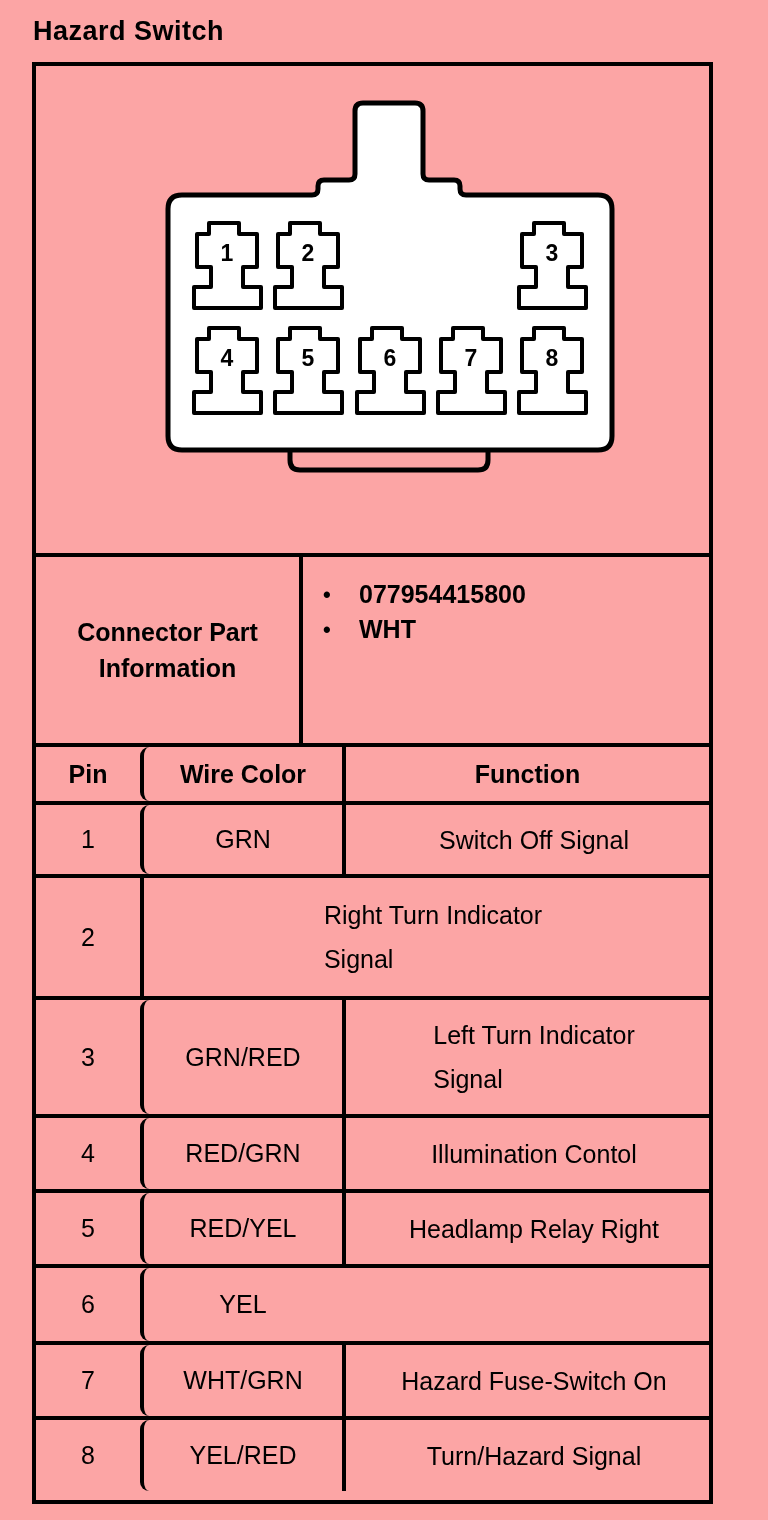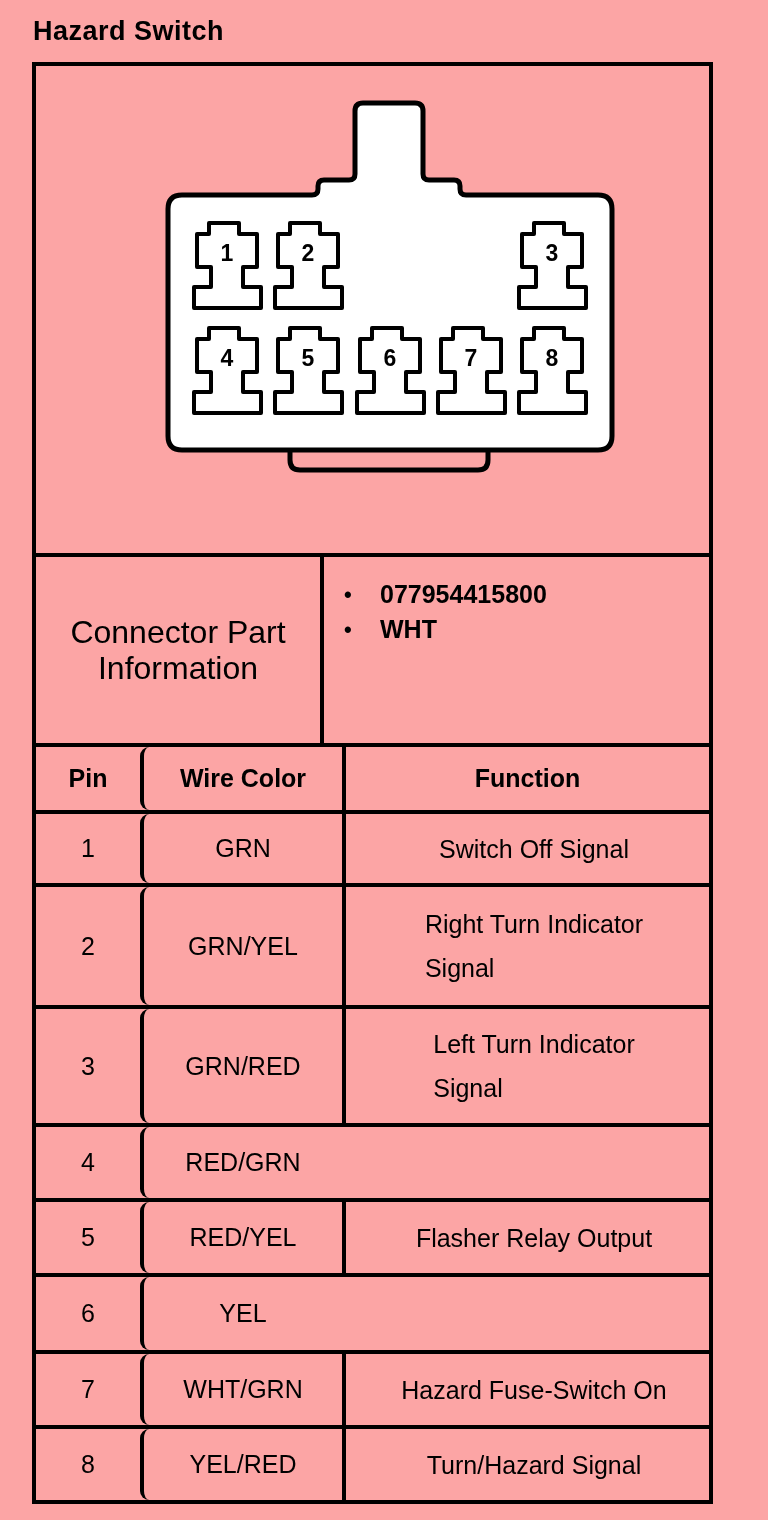--- a/index.html
+++ b/index.html
@@ -16,29 +16,29 @@
   }
   .grid *{box-sizing:border-box;}
   .diagram-cell{height:487px;position:relative;}
   .diagram-cell svg{position:absolute;left:0;top:0;}
   .connector-outline{fill:#fff;stroke:#000;stroke-width:5;stroke-linejoin:round;}
   .connector-bottom-tab{fill:none;stroke:#000;stroke-width:5;stroke-linejoin:round;}
   .pin-shape{fill:#fff;stroke:#000;stroke-width:4;stroke-linejoin:round;}
   .pin-number{font-family:"Liberation Sans","DejaVu Sans",sans-serif;font-size:23px;font-weight:bold;text-anchor:middle;fill:#000;}
   .partinfo-row{height:190px;border-top:4px solid #000;display:flex;}
   .partinfo-label{
-    width:284px;display:flex;justify-content:center;align-items:center;text-align:center;
-    font-weight:normal;font-size:32px;line-height:36px;
+    width:263px;display:flex;justify-content:center;align-items:center;text-align:center;
+    font-weight:bold;font-size:25px;line-height:36px;
   }
   .partinfo-label-inner{width:230px;}
   .partinfo-values{flex:1;border-left:4px solid #000;padding:20px 0 0 20px;}
   .bullet-line{display:flex;align-items:flex-start;font-weight:bold;font-size:25px;line-height:35px;}
   .bullet-dot{width:36px;font-size:22px;line-height:35px;}
   .trow{display:flex;border-top:4px solid #000;font-size:25px;}
-  .header-row{height:67px;font-weight:bold;}
+  .header-row{height:58px;font-weight:bold;}
   .c1{width:104px;display:flex;align-items:center;justify-content:center;}
   .c2{width:202px;border-left:4px solid #000;display:flex;align-items:center;justify-content:center;border-radius:9px;}
   .c3{flex:1;border-left:4px solid #000;display:flex;align-items:center;justify-content:center;}
   .trow.data .c3{justify-content:center;padding-left:13px;}
   .func{line-height:44px;white-space:pre-line;}
 </style>
 </head>
 <body>
 
 <div class="page">
@@ -103,43 +103,45 @@
     <div id="pin-table-body" style="display:flex;flex-direction:column;">
         <div class="trow data" style="height: 73px;">
           <div class="c1">1</div>
           <div class="c2">GRN</div>
           <div class="c3">
             <div class="func">Switch Off Signal</div>
           </div>
         </div>
         <div class="trow data" style="height: 122px;">
           <div class="c1">2</div>
-          <div class="c2">GRN/YEL</div>
           <div class="c3">
             <div class="func">Right Turn Indicator
 Signal</div>
           </div>
         </div>
         <div class="trow data" style="height: 118px;">
           <div class="c1">3</div>
           <div class="c2">GRN/RED</div>
           <div class="c3">
             <div class="func">Left Turn Indicator
 Signal</div>
           </div>
         </div>
         <div class="trow data" style="height: 75px;">
           <div class="c1">4</div>
           <div class="c2">RED/GRN</div>
+          <div class="c3">
+            <div class="func">Illumination Contol</div>
+          </div>
         </div>
         <div class="trow data" style="height: 75px;">
           <div class="c1">5</div>
           <div class="c2">RED/YEL</div>
           <div class="c3">
-            <div class="func">Flasher Relay Output</div>
+            <div class="func">Headlamp Relay Right</div>
           </div>
         </div>
         <div class="trow data" style="height: 77px;">
           <div class="c1">6</div>
           <div class="c2">YEL</div>
         </div>
         <div class="trow data" style="height: 75px;">
           <div class="c1">7</div>
           <div class="c2">WHT/GRN</div>
           <div class="c3">

